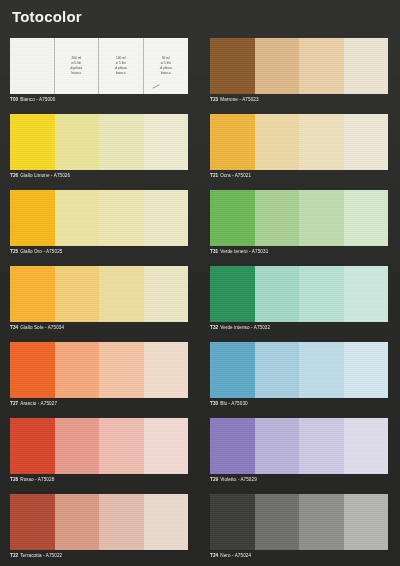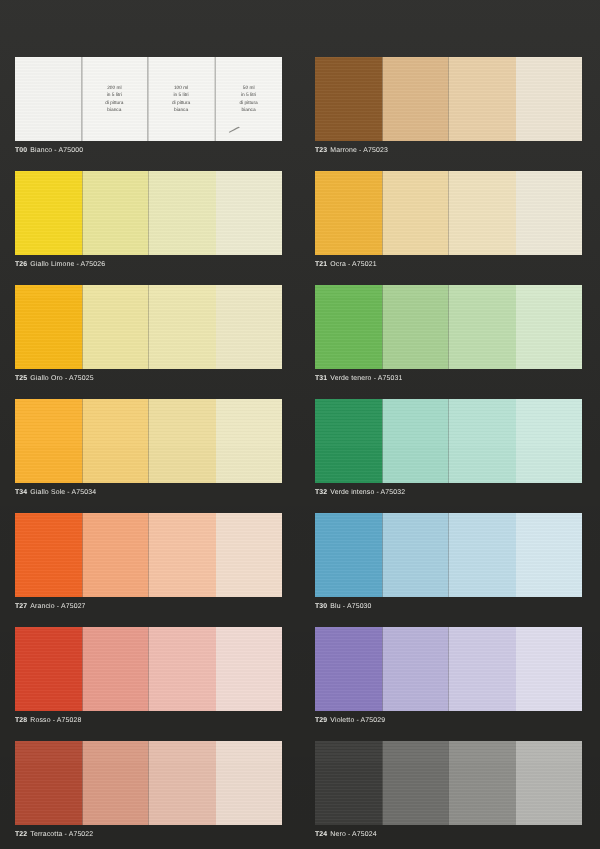--- a/index.html
+++ b/index.html
@@ -117,20 +117,21 @@
     align-items: center;
   }
   .caption .code { font-weight: bold; margin-right: 2px; }
   .caption .nm { font-weight: normal; }
 </style>
 </head>
 <body>
 
 <div class="page">
 
+  <div class="title">Totocolor</div>
 
   <div class="grid">
     <div class="col">
         <div class="entry">
           <div class="swatch white">
             <div class="step" title="#f4f4f1" style="background: rgb(244, 244, 241);"></div>
             <div class="step" title="#f6f6f3" style="background: rgb(246, 246, 243);">
               <div class="dose">
                 <span>200 ml</span>
                 <span>in 5 litri</span>

